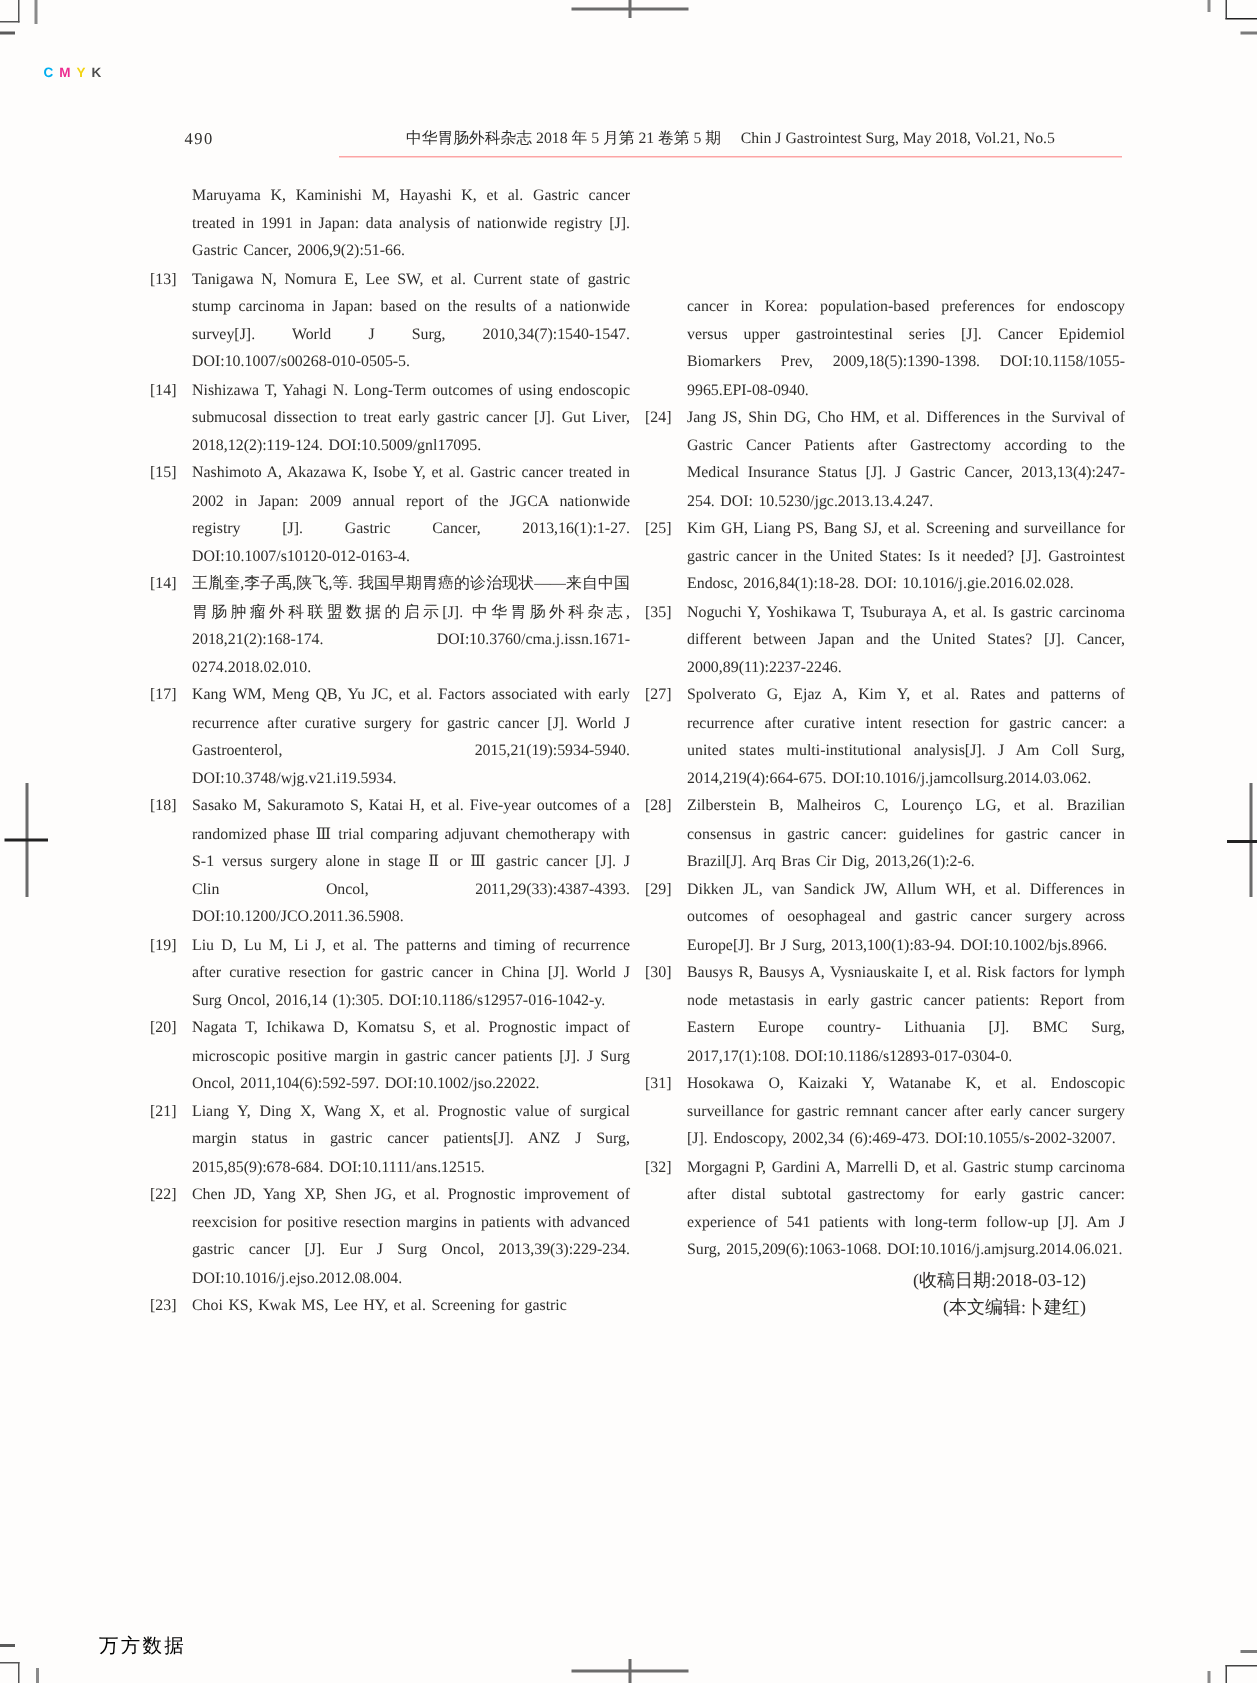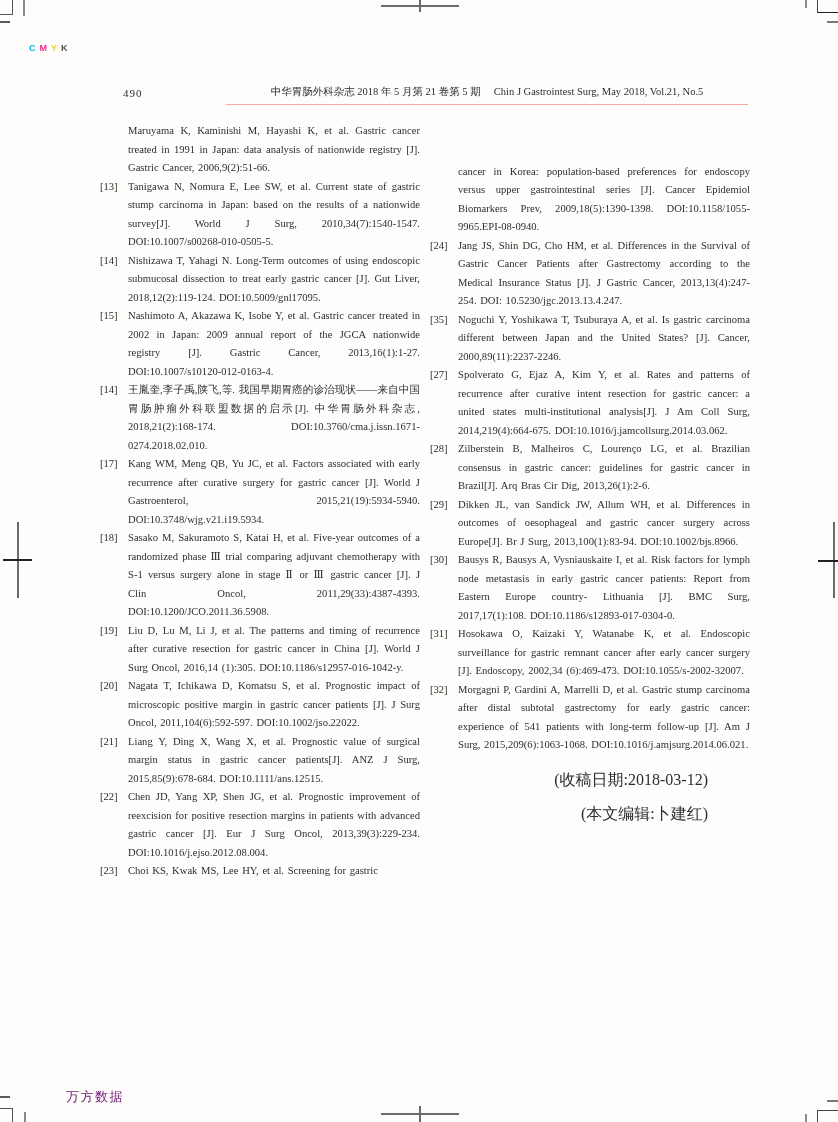--- a/index.html
+++ b/index.html
@@ -37,32 +37,32 @@
   .page-num{position:absolute;left:100px;top:87px;font-size:11px;letter-spacing:1px;margin-left:23px;}
   .journal-line{
     position:absolute;left:226px;top:85px;width:522px;
     text-align:center;font-size:10.5px;
     border-bottom:1px solid #fca5a5;padding-bottom:5px;
     white-space:nowrap;
   }
   
   .columns{
     position:absolute;left:100px;top:122px;width:650px;
-    display:flex;gap:10px;align-items:center;
+    display:flex;gap:10px;align-items:flex-end;
   }
   .col{width:320px;font-size:10.6px;line-height:18.5px;}
   .ref{margin:0;text-align:justify;padding-left:28px;text-indent:-28px;word-spacing:1px;}
   .ref.cont{text-indent:0;}
   .ref-num{display:inline-block;width:28px;text-indent:0;}
-  .note{margin:16px;text-align:right;padding-right:26px;font-size:16px;}
+  .note{margin:0;text-align:right;padding-right:26px;font-size:12px;}
   
   .watermark{
     position:absolute;left:66px;top:1088px;
     font-family:Liberation Mono, monospace;
-    font-size:13px;color:#701a75;letter-spacing:1.5px;font-weight:500;
+    font-size:13px;color:#000000;letter-spacing:1.5px;font-weight:500;
   }
 </style>
 </head>
 <body>
 
 <div class="page">
 
   <div class="mark tl-box"></div>
   <div class="mark tl-dash"></div>
   <div class="mark cmyk-bar"></div>
@@ -101,20 +101,21 @@
         <p class="ref"><span class="ref-num">[18]</span><span>Sasako M, Sakuramoto S, Katai H, et al. Five-year outcomes of a randomized phase Ⅲ trial comparing adjuvant chemotherapy with S-1 versus surgery alone in stage Ⅱ or Ⅲ gastric cancer [J]. J Clin Oncol, 2011,29(33):4387-4393. DOI:10.1200/JCO.2011.36.5908.</span></p>
         <p class="ref"><span class="ref-num">[19]</span><span>Liu D, Lu M, Li J, et al. The patterns and timing of recurrence after curative resection for gastric cancer in China [J]. World J Surg Oncol, 2016,14 (1):305. DOI:10.1186/s12957-016-1042-y.</span></p>
         <p class="ref"><span class="ref-num">[20]</span><span>Nagata T, Ichikawa D, Komatsu S, et al. Prognostic impact of microscopic positive margin in gastric cancer patients [J]. J Surg Oncol, 2011,104(6):592-597. DOI:10.1002/jso.22022.</span></p>
         <p class="ref"><span class="ref-num">[21]</span><span>Liang Y, Ding X, Wang X, et al. Prognostic value of surgical margin status in gastric cancer patients[J]. ANZ J Surg, 2015,85(9):678-684. DOI:10.1111/ans.12515.</span></p>
         <p class="ref"><span class="ref-num">[22]</span><span>Chen JD, Yang XP, Shen JG, et al. Prognostic improvement of reexcision for positive resection margins in patients with advanced gastric cancer [J]. Eur J Surg Oncol, 2013,39(3):229-234. DOI:10.1016/j.ejso.2012.08.004.</span></p>
         <p class="ref"><span class="ref-num">[23]</span><span>Choi KS, Kwak MS, Lee HY, et al. Screening for gastric</span></p>
       </div>
     <div class="col" id="col-right">
         <p class="ref cont"><span>cancer in Korea: population-based preferences for endoscopy versus upper gastrointestinal series [J]. Cancer Epidemiol Biomarkers Prev, 2009,18(5):1390-1398. DOI:10.1158/1055-9965.EPI-08-0940.</span></p>
         <p class="ref"><span class="ref-num">[24]</span><span>Jang JS, Shin DG, Cho HM, et al. Differences in the Survival of Gastric Cancer Patients after Gastrectomy according to the Medical Insurance Status [J]. J Gastric Cancer, 2013,13(4):247-254. DOI: 10.5230/jgc.2013.13.4.247.</span></p>
+        <p class="ref"><span class="ref-num">[25]</span><span>Kim GH, Liang PS, Bang SJ, et al. Screening and surveillance for gastric cancer in the United States: Is it needed? [J]. Gastrointest Endosc, 2016,84(1):18-28. DOI: 10.1016/j.gie.2016.02.028.</span></p>
         <p class="ref"><span class="ref-num">[35]</span><span>Noguchi Y, Yoshikawa T, Tsuburaya A, et al. Is gastric carcinoma different between Japan and the United States? [J]. Cancer, 2000,89(11):2237-2246.</span></p>
         <p class="ref"><span class="ref-num">[27]</span><span>Spolverato G, Ejaz A, Kim Y, et al. Rates and patterns of recurrence after curative intent resection for gastric cancer: a united states multi-institutional analysis[J]. J Am Coll Surg, 2014,219(4):664-675. DOI:10.1016/j.jamcollsurg.2014.03.062.</span></p>
         <p class="ref"><span class="ref-num">[28]</span><span>Zilberstein B, Malheiros C, Lourenço LG, et al. Brazilian consensus in gastric cancer: guidelines for gastric cancer in Brazil[J]. Arq Bras Cir Dig, 2013,26(1):2-6.</span></p>
         <p class="ref"><span class="ref-num">[29]</span><span>Dikken JL, van Sandick JW, Allum WH, et al. Differences in outcomes of oesophageal and gastric cancer surgery across Europe[J]. Br J Surg, 2013,100(1):83-94. DOI:10.1002/bjs.8966.</span></p>
         <p class="ref"><span class="ref-num">[30]</span><span>Bausys R, Bausys A, Vysniauskaite I, et al. Risk factors for lymph node metastasis in early gastric cancer patients: Report from Eastern Europe country- Lithuania [J]. BMC Surg, 2017,17(1):108. DOI:10.1186/s12893-017-0304-0.</span></p>
         <p class="ref"><span class="ref-num">[31]</span><span>Hosokawa O, Kaizaki Y, Watanabe K, et al. Endoscopic surveillance for gastric remnant cancer after early cancer surgery [J]. Endoscopy, 2002,34 (6):469-473. DOI:10.1055/s-2002-32007.</span></p>
         <p class="ref"><span class="ref-num">[32]</span><span>Morgagni P, Gardini A, Marrelli D, et al. Gastric stump carcinoma after distal subtotal gastrectomy for early gastric cancer: experience of 541 patients with long-term follow-up [J]. Am J Surg, 2015,209(6):1063-1068. DOI:10.1016/j.amjsurg.2014.06.021.</span></p>
         <p class="note">(收稿日期:2018-03-12)</p>
         <p class="note">(本文编辑:卜建红)</p>
       </div>

